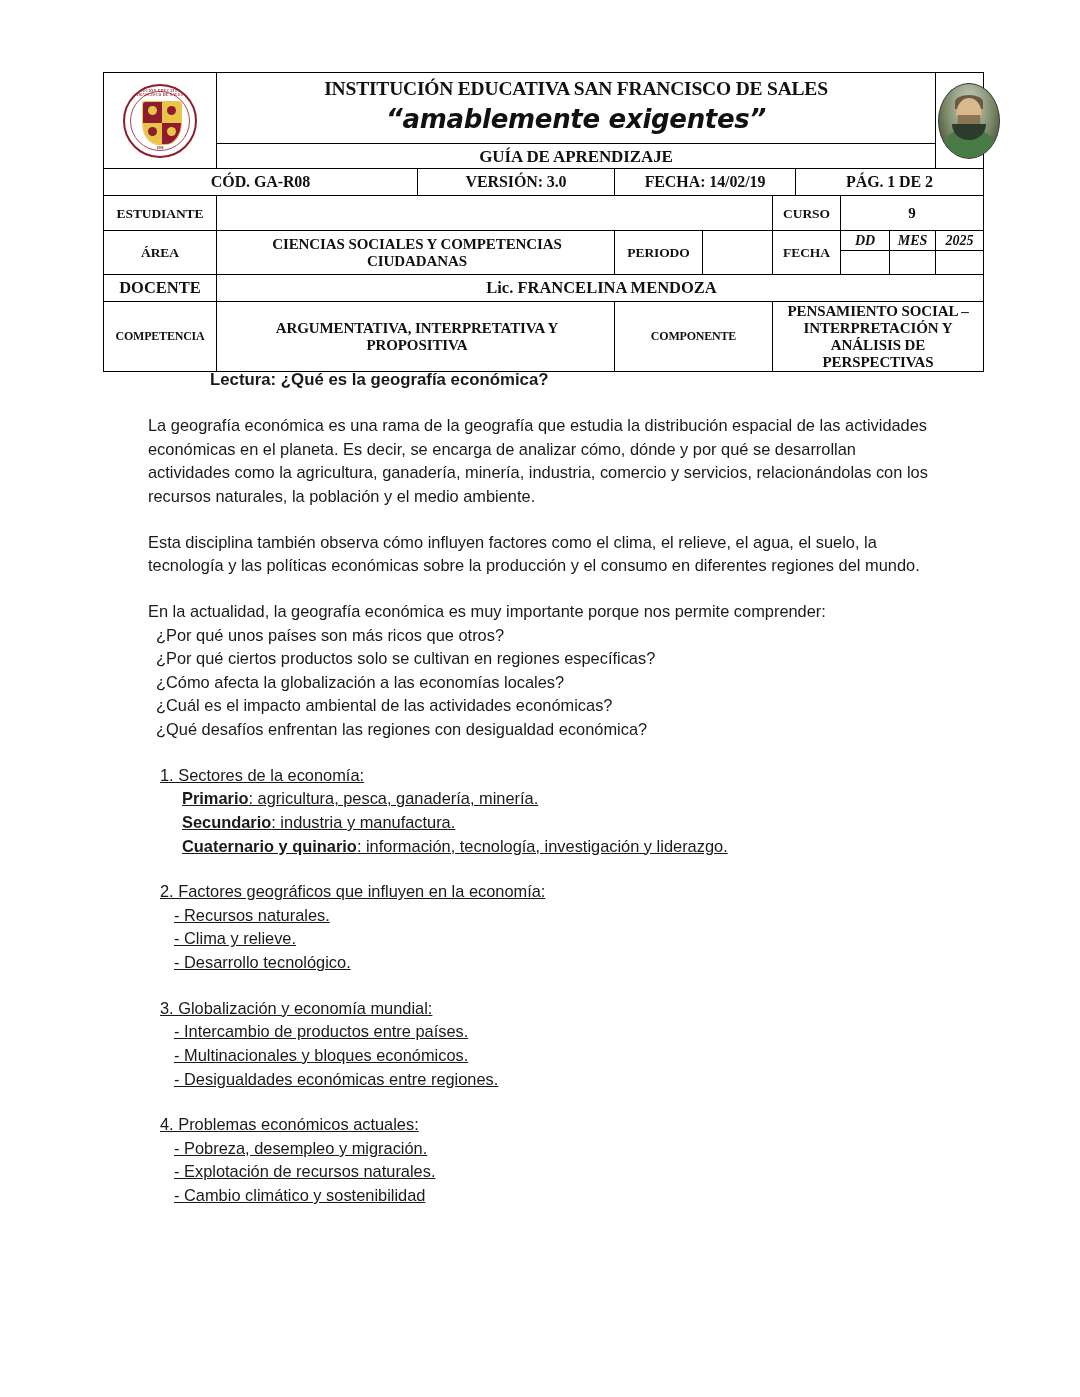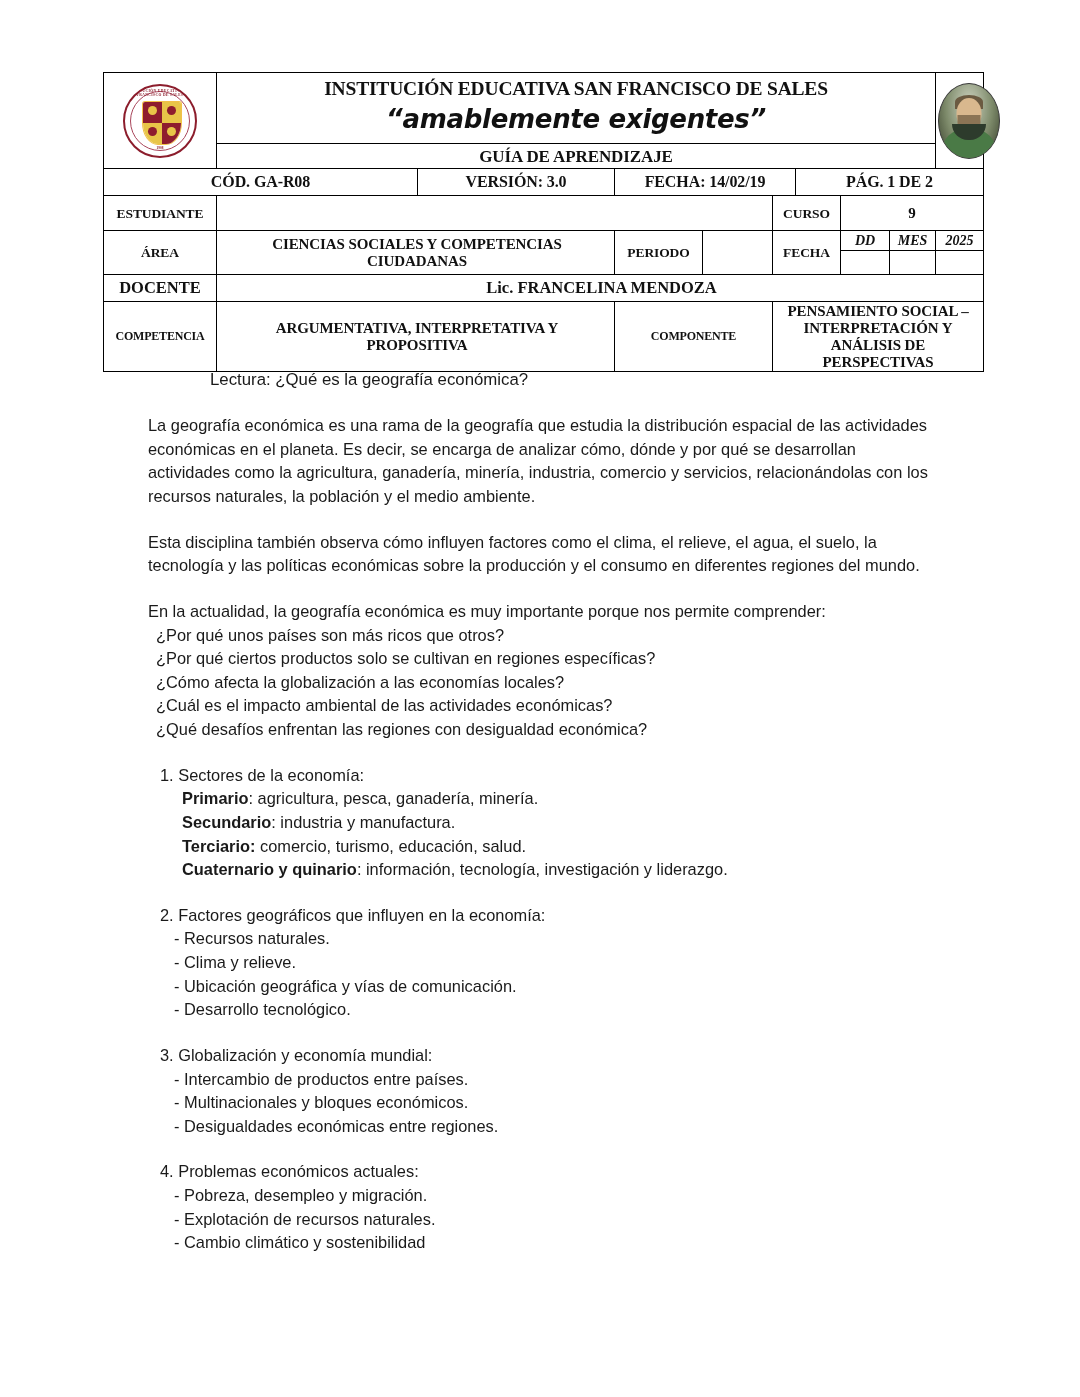--- a/index.html
+++ b/index.html
@@ -211,32 +211,32 @@
     position: absolute;
     left: 148px;
     top: 368px;
     width: 790px;
     font-family: "Liberation Sans", sans-serif;
     font-size: 16.4px;
     line-height: 1.44;
     color: #1a1a1a;
   }
   .reading-title {
-    font-weight: normal;
+    font-weight: bold;
     font-size: 16.8px;
     margin: 0 0 22px 62px;
   }
   .para {
     margin: 0 0 22px 0;
   }
   .q-intro { margin: 0; }
   .q-line  { margin: 0 0 0 8px; }
   .q-block { margin: 0 0 22px 0; }
 
-  .num-block { margin: 16px 0 22px 12px; }
+  .num-block { margin: 16px 0 22px 12px; text-decoration: underline; }
   .num-head  { margin: 0; }
   .sub-line  { margin: 0 0 0 22px; }
   .dash-line { margin: 0 0 0 14px; }
   .num-block.last { margin-bottom: 0; }
   b, strong { font-weight: bold; }
 </style>
 </head>
 <body>
 
 <table class="header-table">
@@ -345,29 +345,27 @@
     <div class="q-line">¿Por qué ciertos productos solo se cultivan en regiones específicas?</div>
     <div class="q-line">¿Cómo afecta la globalización a las economías locales?</div>
     <div class="q-line">¿Cuál es el impacto ambiental de las actividades económicas?</div>
     <div class="q-line">¿Qué desafíos enfrentan las regiones con desigualdad económica?</div>
   </div>
 
   <div class="num-block">
     <div class="num-head">1. Sectores de la economía:</div>
     <div class="sub-line"><b>Primario</b><span>: agricultura, pesca, ganadería, minería.</span></div>
     <div class="sub-line"><b>Secundario</b><span>: industria y manufactura.</span></div>
-    <div class="sub-line"><b>Terciario:</b><span> comercio, turismo, educación, salud.</span></div>
     <div class="sub-line"><b>Cuaternario y quinario</b><span>: información, tecnología, investigación y liderazgo.</span></div>
   </div>
 
   <div class="num-block">
     <div class="num-head">2. Factores geográficos que influyen en la economía:</div>
     <div class="dash-line">- Recursos naturales.</div>
     <div class="dash-line">- Clima y relieve.</div>
-    <div class="dash-line">- Ubicación geográfica y vías de comunicación.</div>
     <div class="dash-line">- Desarrollo tecnológico.</div>
   </div>
 
   <div class="num-block">
     <div class="num-head">3. Globalización y economía mundial:</div>
     <div class="dash-line">- Intercambio de productos entre países.</div>
     <div class="dash-line">- Multinacionales y bloques económicos.</div>
     <div class="dash-line">- Desigualdades económicas entre regiones.</div>
   </div>
 

